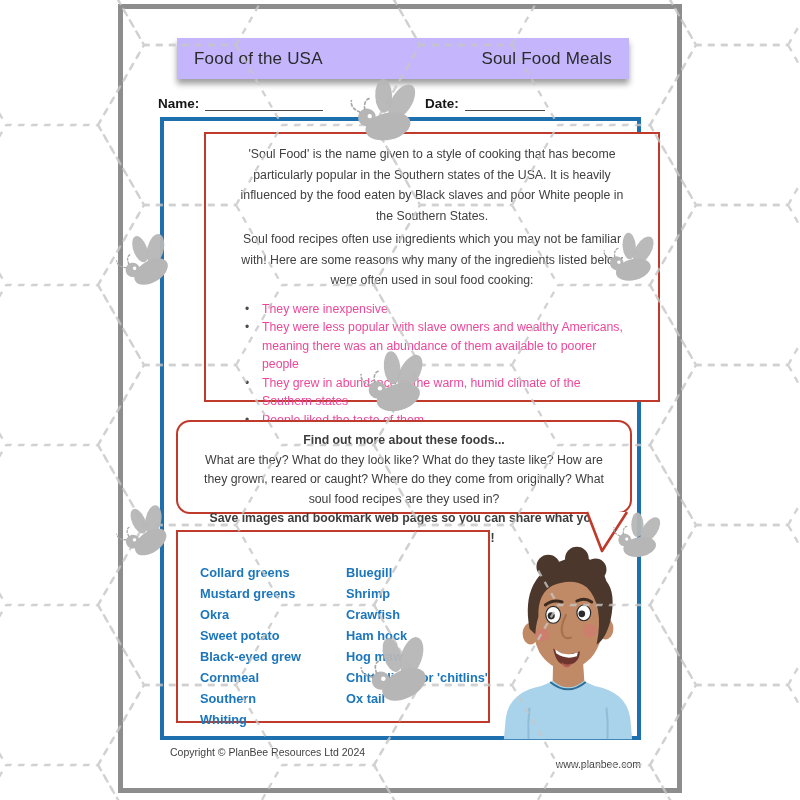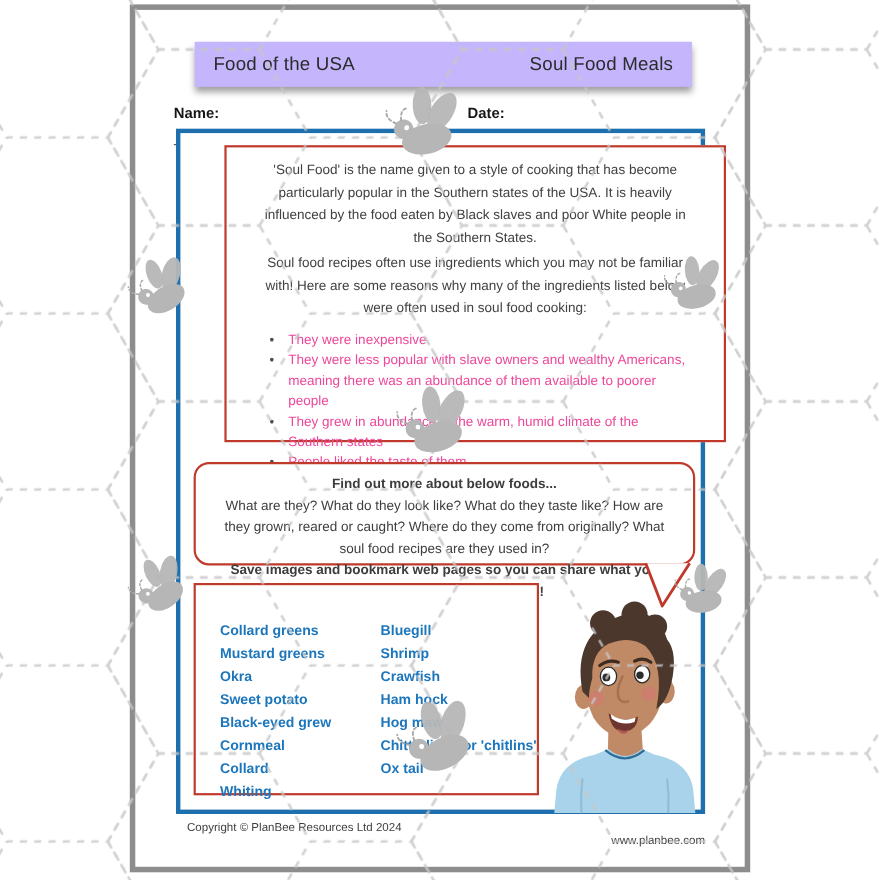--- a/index.html
+++ b/index.html
@@ -22,21 +22,21 @@
     box-sizing:border-box;background:#c4b5fd;
     box-shadow:0 5px 6px rgba(0,0,0,.38);
     display:flex;align-items:center;justify-content:space-between;
     padding:0 17px;font-size:17px;color:#2b2b2b;letter-spacing:.2px;
     z-index:2;
   }
 
   
   .name-date{position:absolute;left:35px;top:86px;width:480px;height:22px;
     font-size:13.5px;font-weight:bold;color:#161616;}
-  .field{position:absolute;top:0;display:flex;gap:6px;flex-direction:column;}
+  .field{position:absolute;top:0;display:flex;align-items:flex-end;gap:6px;}
   .field-name{left:0;}
   .field-date{left:267px;}
   .field-line{display:inline-block;height:15px;border-bottom:1.6px solid #4a4a4a;}
   .name-line{width:118px;}
   .date-line{width:80px;}
 
   
   .blue-box{
     position:absolute;left:37px;top:108px;width:481px;height:623px;
     box-sizing:border-box;border:4px solid #1e6fad;background:#ffffff;
@@ -136,37 +136,37 @@
           <li>They were less popular with slave owners and wealthy Americans, meaning there was an abundance of them available to poorer people</li>
           <li>They grew in abundance in the warm, humid climate of the Southern states</li>
           <li>People liked the taste of them</li>
           <li>They were easy to cook without using an oven</li>
           <li>They were filling and nutritious</li>
           <li>They were common foods in West Africa, where many slaves were captured</li>
         </ul>
       </div>
 
       <div class="red-box bubble">
-        <p class="bubble-heading">Find out more about below foods...</p>
+        <p class="bubble-heading">Find out more about these foods...</p>
         <p class="bubble-body">What are they? What do they look like? What do they taste like? How are they grown, reared or caught? Where do they come from originally? What soul food recipes are they used in?</p>
         <p class="bubble-emphasis">Save images and bookmark web pages so you can share what you learn with others in your class!</p>
       </div>
       <svg class="bubble-tail" viewBox="0 0 46 46">
         <path d="M3 1 L18 40 L43 1" fill="#ffffff" stroke="#c03a2b" stroke-width="2.6" stroke-linejoin="round"></path>
       </svg>
 
       <div class="red-box food-box">
         <ul class="food-col food-col-1">
           <li>Collard greens</li>
           <li>Mustard greens</li>
           <li>Okra</li>
           <li>Sweet potato</li>
           <li>Black-eyed grew</li>
           <li>Cornmeal</li>
-          <li>Collard</li>
+          <li>Southern</li>
           <li>Whiting</li>
         </ul>
         <ul class="food-col food-col-2">
           <li>Bluegill</li>
           <li>Shrimp</li>
           <li>Crawfish</li>
           <li>Ham hock</li>
           <li>Hog maw</li>
           <li>Chitterlings or 'chitlins'</li>
           <li>Ox tail</li>

